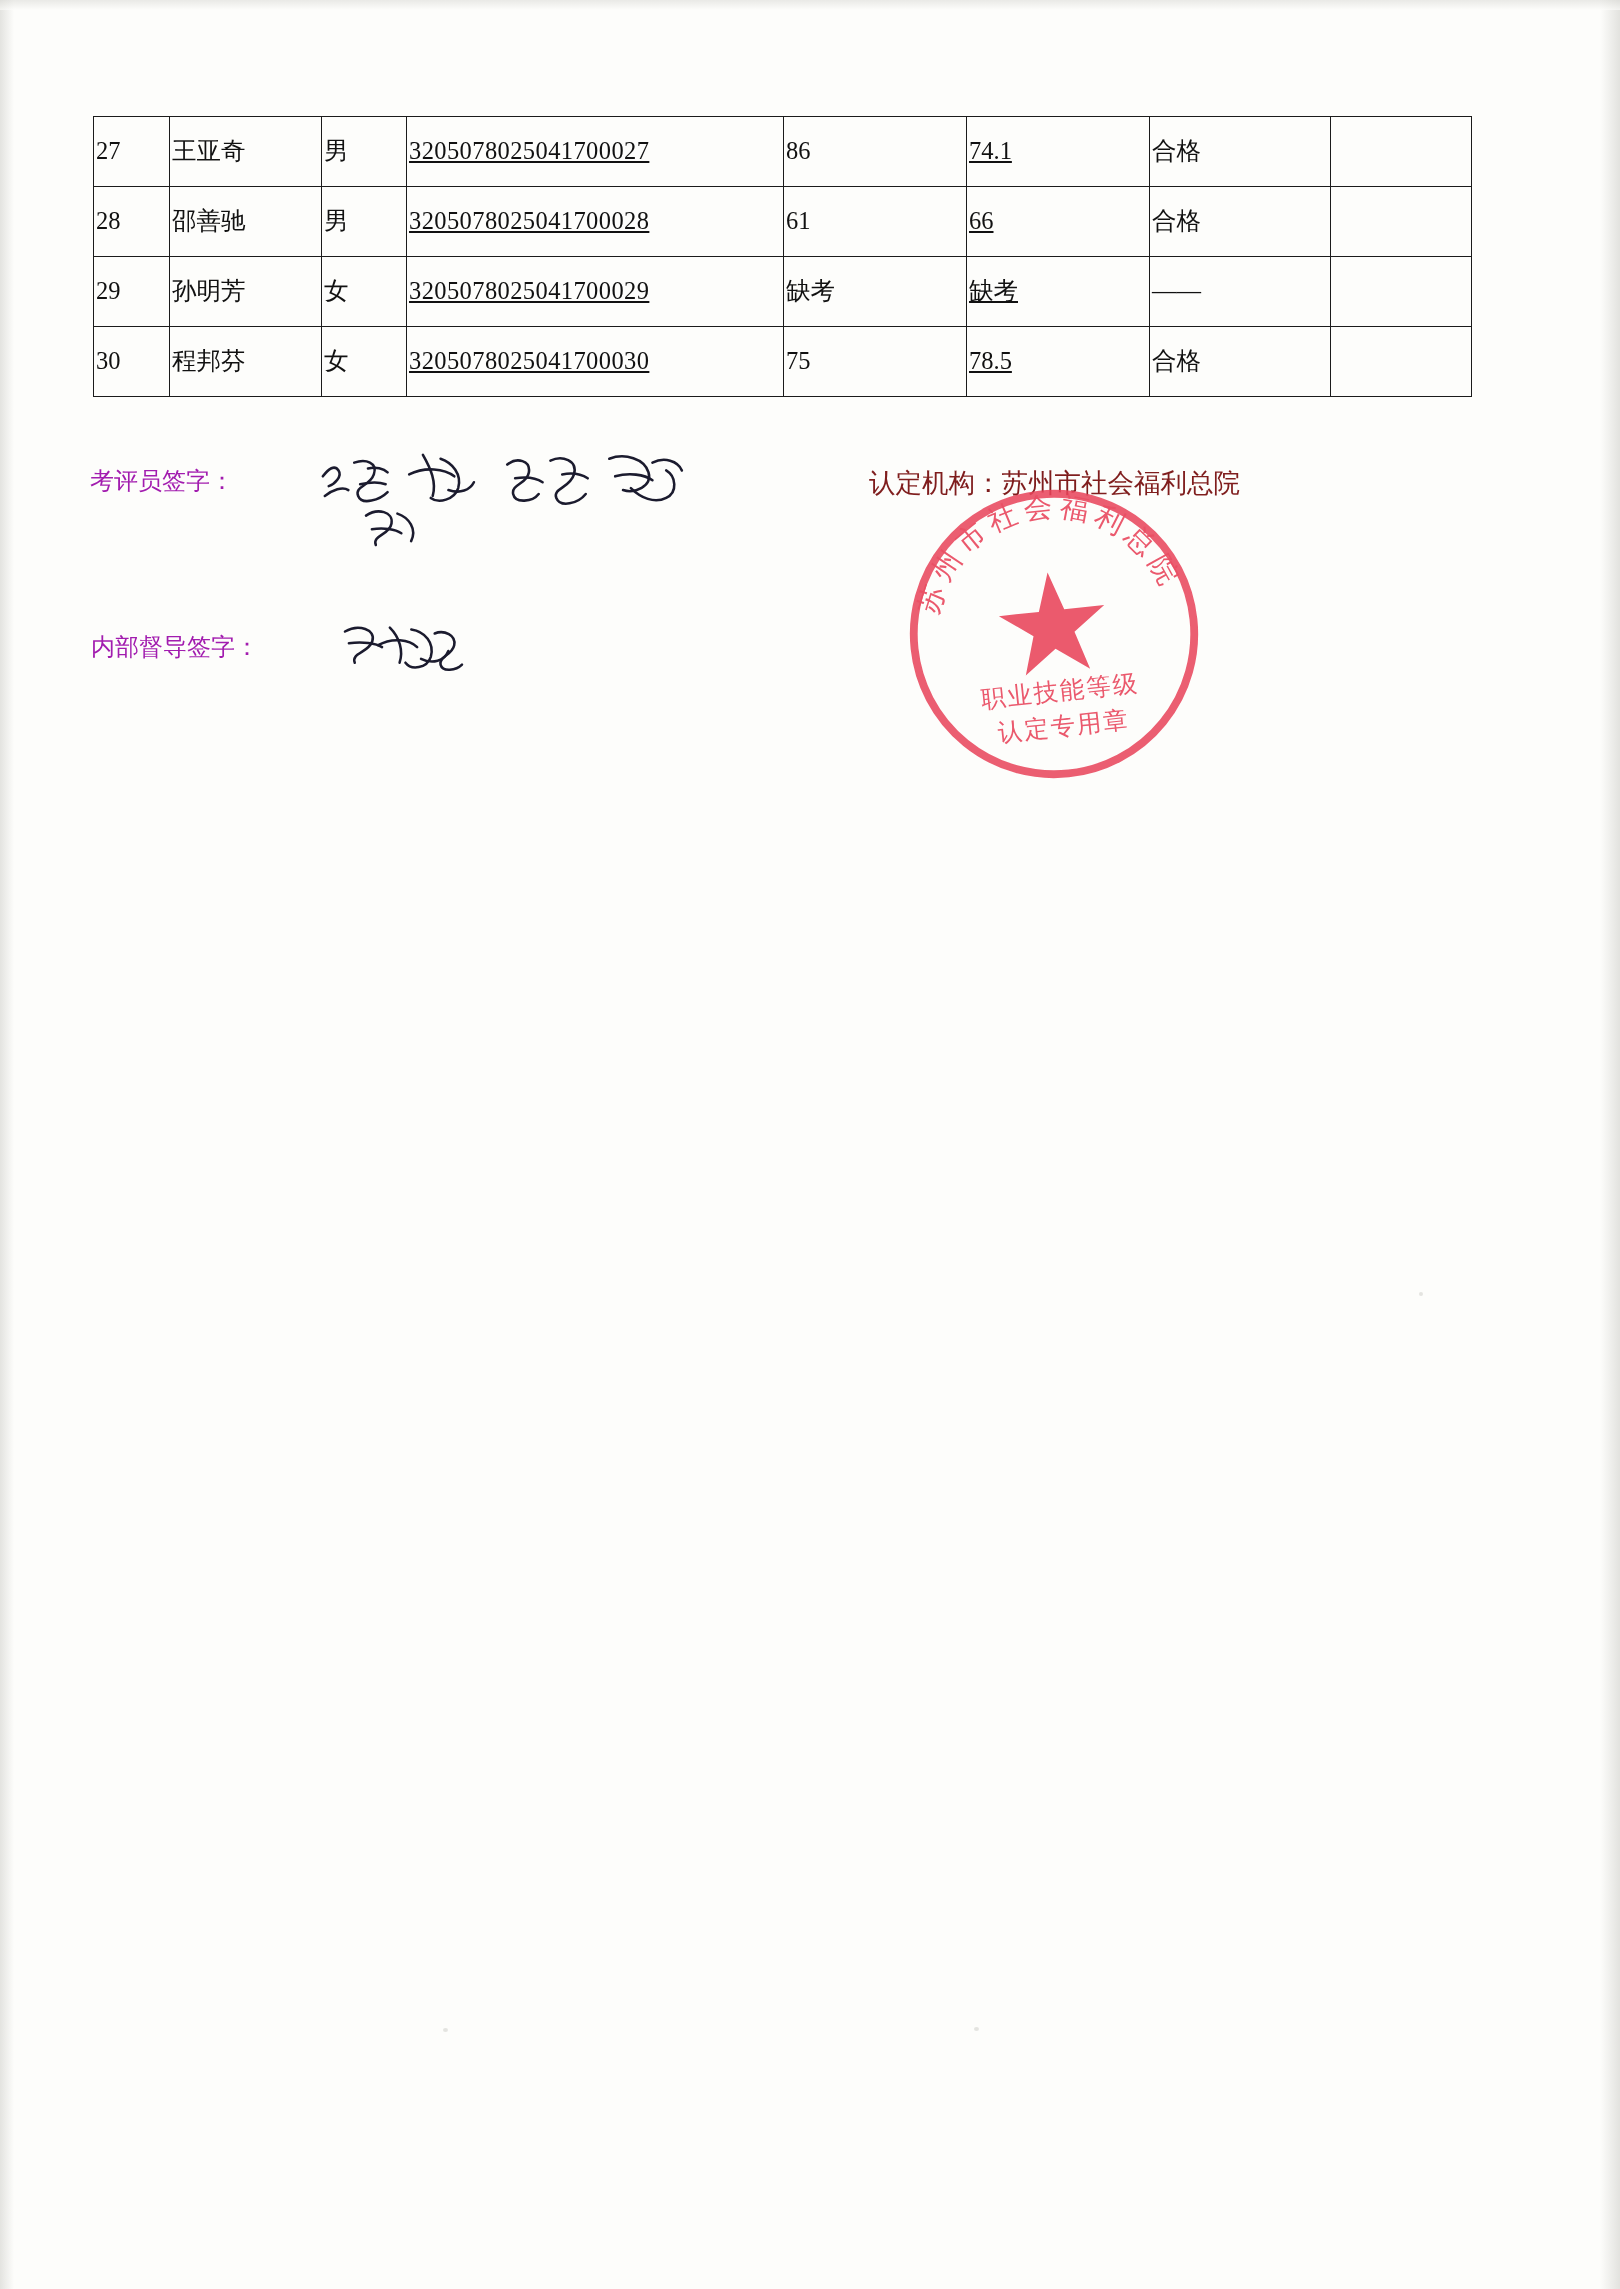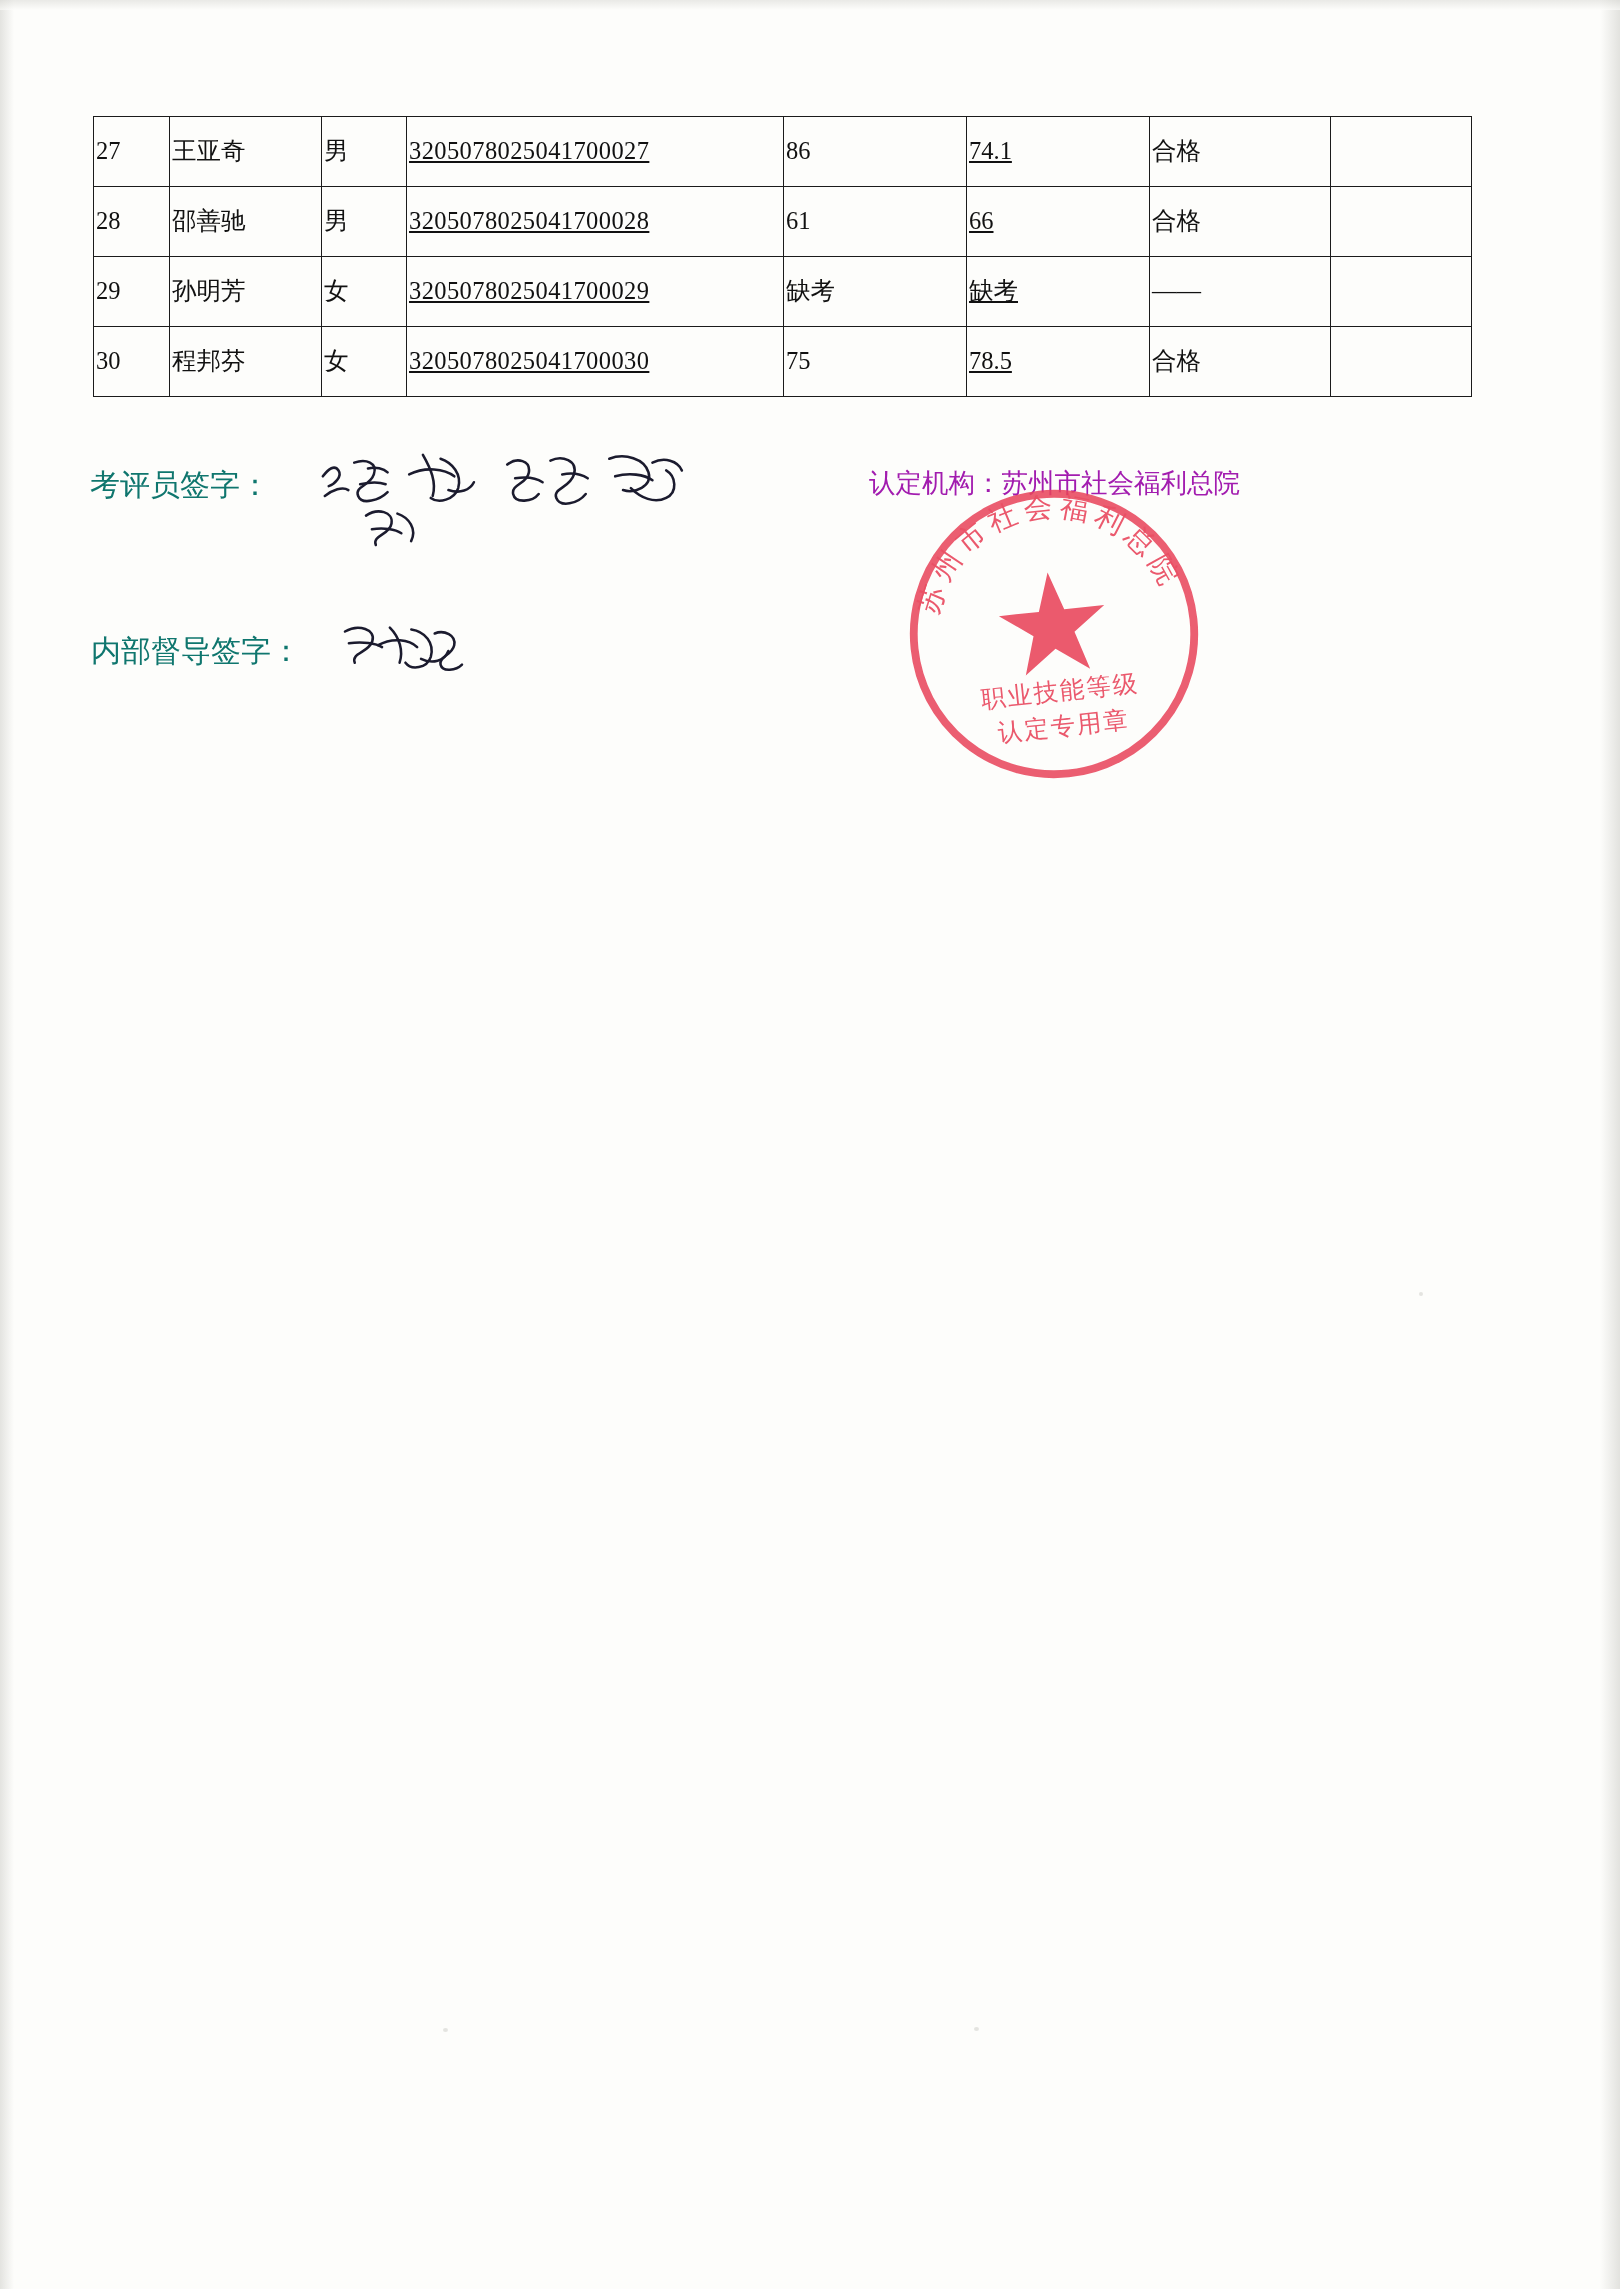--- a/index.html
+++ b/index.html
@@ -84,34 +84,34 @@
     left: 90px;
     top: 453px;
     width: 1353px;
   }
   .sig-row {
     position: relative;
     height: 90px;
   }
   .sig-label {
     font-family: Liberation Serif, serif;
-    font-size: 30px;
-    color: #0f766e;
+    font-size: 24px;
+    color: #a21caf;
     white-space: nowrap;
   }
   .sig-row-1 .sig-label { position: absolute; left: 0; top: 11.8px; }
   .sig-row-2 .sig-label { position: absolute; left: 1px; top: 88px; }
 
   .agency {
     position: absolute;
     left: 779px;
     top: 11.8px;
     font-family: Liberation Serif, serif;
     font-size: 26.5px;
-    color: #a21caf;
+    color: #7f1d1d;
     white-space: nowrap;
   }
 
   
   .handwriting {
     position: absolute;
     pointer-events: none;
   }
   .hw-examiners { left: 225px; top: -17.6px; }
   .hw-supervisor { left: 245px; top: 69px; }

